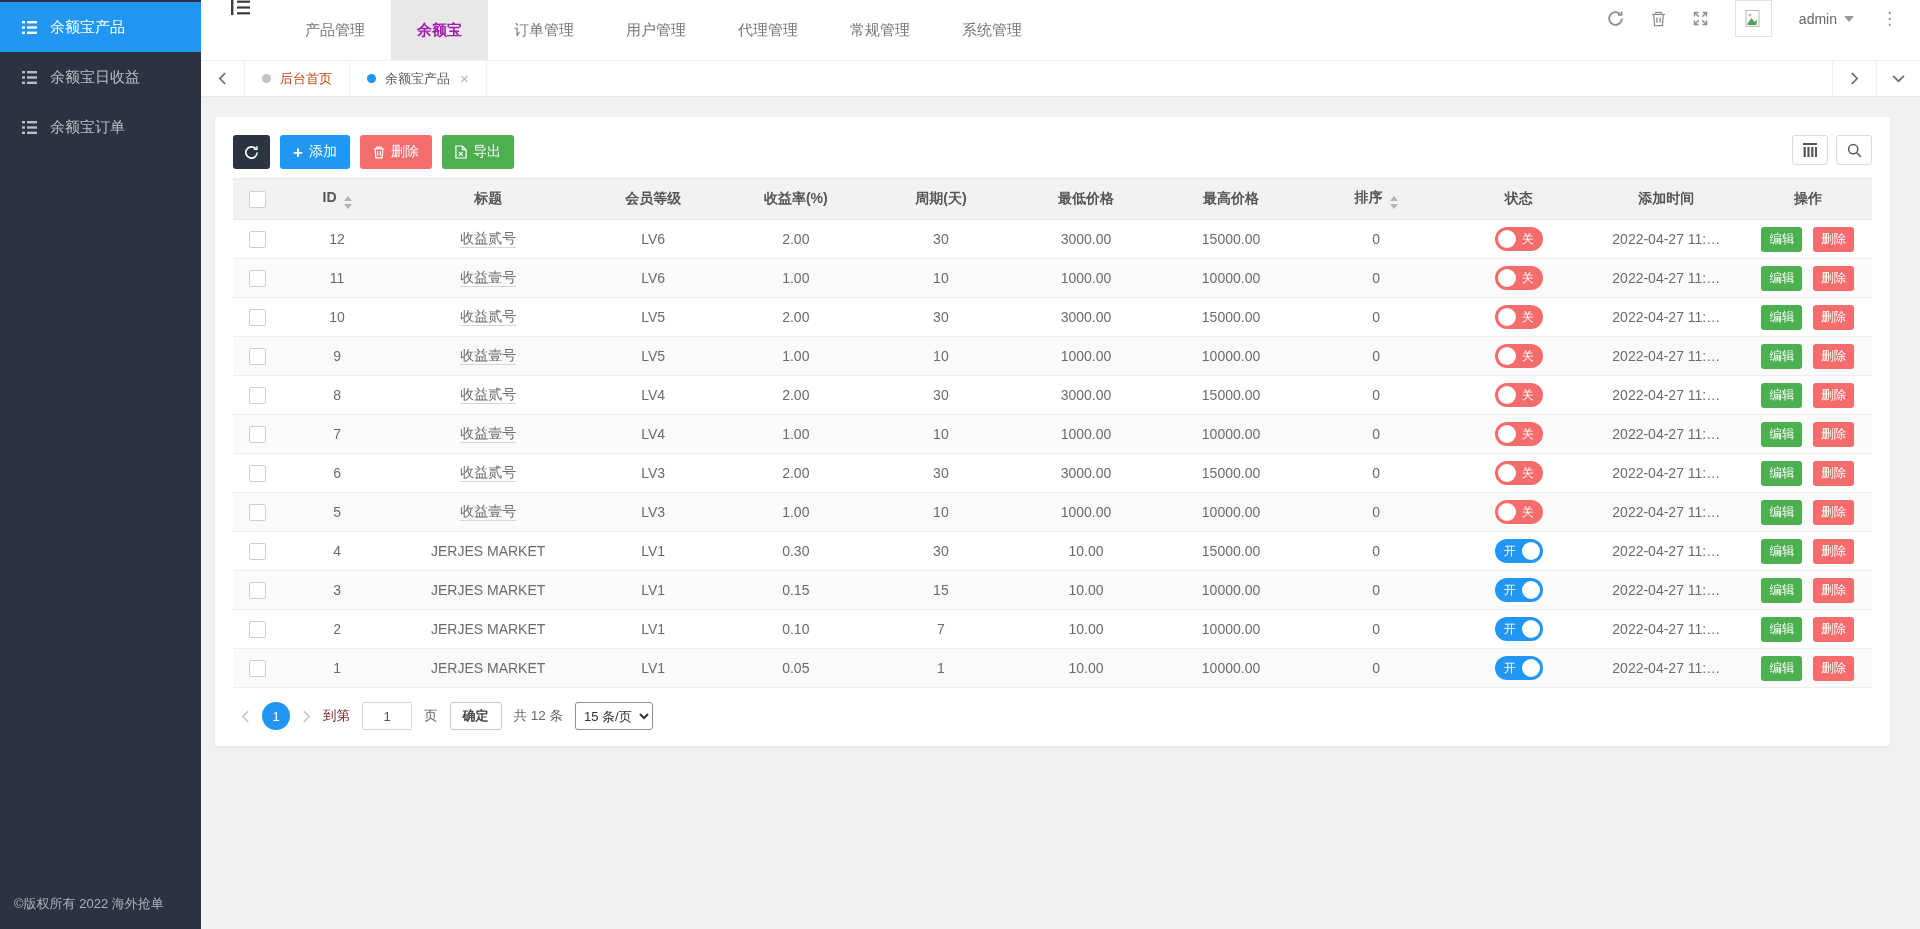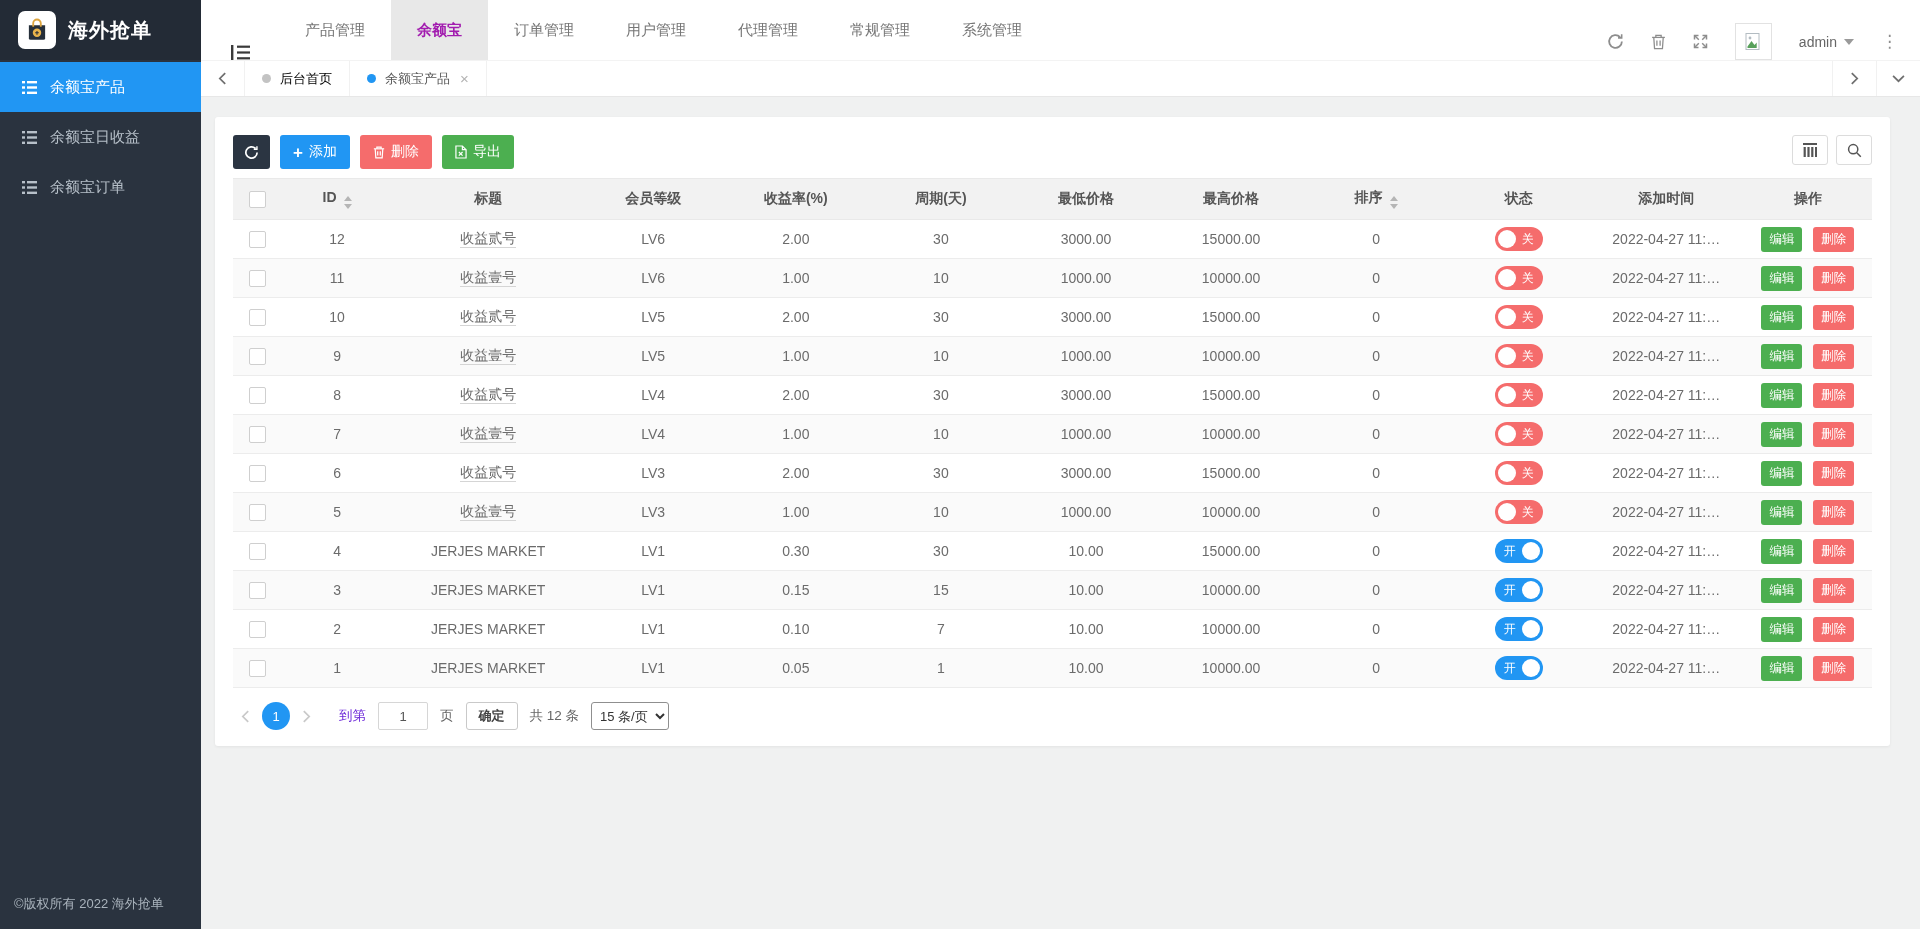--- a/index.html
+++ b/index.html
@@ -16,38 +16,38 @@
   .logo-title { color:#fff; font-size:20px; font-weight:bold; letter-spacing:1px; }
   .menu { flex:1; padding-top:2px; }
   .menu-item { height:50px; display:flex; align-items:center; gap:13px; padding-left:22px; color:#b7c0c9; font-size:15px; cursor:pointer; }
   .menu-item.active { background:var(--accent); color:#fff; }
   .menu-item .mi-icon { display:flex; }
   .side-footer { color:#a9b3bc; font-size:13px; padding:0 10px 16px 14px; }
 
   
   .main { flex:1; display:flex; flex-direction:column; min-width:0; }
 
-  .topbar { height:60px; background:#fff; display:flex; align-items:flex-end; flex-shrink:0; }
+  .topbar { height:60px; background:#fff; display:flex; align-items:flex-start; flex-shrink:0; }
   .collapse-btn { width:78px; display:flex; justify-content:center; color:#3a3a3a; cursor:pointer; }
   .top-nav { display:flex; height:100%; }
   .nav-item { padding:0 26px; display:flex; align-items:center; font-size:15px; color:#767676; cursor:pointer; }
   .nav-item.active { background:#e8e8e8; color:#a21caf; font-weight:bold; }
   .header-right { margin-left:auto; display:flex; align-items:center; gap:27px; padding-right:22px; color:#8d8d8d; }
   .hicon { display:flex; cursor:pointer; color:#8d8d8d; }
   .avatar-box { width:37px; height:37px; border:1px solid #e2e2e2; display:flex; align-items:center; justify-content:center; background:#fff; cursor:pointer; }
   .user-drop { display:flex; align-items:center; gap:7px; color:#666; font-size:14px; cursor:pointer; }
   .caret-down { width:0; height:0; border-left:5px solid transparent; border-right:5px solid transparent; border-top:6px solid #9a9a9a; }
   .more-dots { font-size:17px; color:#8d8d8d; cursor:pointer; letter-spacing:0; }
 
   
   .tabbar { height:37px; background:#fff; border-top:1px solid #f3f3f3; border-bottom:1px solid #e7e7e7; display:flex; align-items:stretch; flex-shrink:0; }
   .tab-chev { width:44px; display:flex; align-items:center; justify-content:center; color:#6f6f6f; cursor:pointer; border-right:1px solid #f1f1f1; }
   .tab-chev.rt { border-right:none; border-left:1px solid #f1f1f1; }
   .tabs { display:flex; }
-  .tab { display:flex; align-items:center; gap:9px; padding:0 17px; font-size:13px; color:#000000; border-right:1px solid #f1f1f1; cursor:pointer; white-space:nowrap; }
+  .tab { display:flex; align-items:center; gap:9px; padding:0 17px; font-size:13px; color:#c2410c; border-right:1px solid #f1f1f1; cursor:pointer; white-space:nowrap; }
   .tab .dot { width:9px; height:9px; border-radius:50%; background:#c3c3c3; flex-shrink:0; }
   .tab.active { color:#555; }
   .tab.active .dot { background:var(--accent); }
   .tab-close { color:#b3b3b3; font-size:15px; line-height:1; margin-left:1px; }
   .tab-spacer { flex:1; }
 
   
   .content { flex:1; padding:20px 30px 0 14px; overflow:hidden; }
   .card { background:#fff; border-radius:3px; box-shadow:0 1px 3px rgba(0,0,0,.06); padding:18px 18px 16px; }
 
@@ -89,31 +89,20 @@
   .pg-chev { color:#c9c9c9; display:flex; cursor:pointer; }
   .pg-num { width:28px; height:28px; border-radius:50%; background:var(--accent); color:#fff; display:flex; align-items:center; justify-content:center; font-size:13px; cursor:pointer; }
   .goto-input { width:50px; height:28px; border:1px solid #d6d6d6; border-radius:2px; text-align:center; font-size:13px; color:#555; font-family:inherit; }
   .confirm-btn { height:28px; padding:0 12px; background:#fff; border:1px solid #c9c9c9; border-radius:3px; font-size:13px; color:#444; font-weight:bold; cursor:pointer; font-family:inherit; }
   .page-size { height:28px; border:1px solid #8f8f8f; border-radius:3px; font-size:13px; color:#333; padding:0 4px; font-family:inherit; cursor:pointer; background:#fff; }
 </style>
 </head>
 <body>
 
 <aside class="sidebar">
-  <div class="logo">
-    <span class="logo-badge">
-      <svg width="26" height="26" viewBox="0 0 24 24">
-        <path d="M4.5 7.5h15v12a1.6 1.6 0 0 1-1.6 1.6H6.1a1.6 1.6 0 0 1-1.6-1.6z" fill="#262f3a"></path>
-        <path d="M8.5 9V5.8a3.5 3.5 0 0 1 7 0V9" fill="none" stroke="#dca43f" stroke-width="1.7"></path>
-        <circle cx="12" cy="14.6" r="3.9" fill="#e8b34b"></circle>
-        <path d="M10.3 14.6h3.4M12 12.9v3.4" stroke="#262f3a" stroke-width="1"></path>
-      </svg>
-    </span>
-    <span class="logo-title">海外抢单</span>
-  </div>
   <nav class="menu">
       <div class="menu-item active">
     <span class="mi-icon">
       <svg width="15" height="13" viewBox="0 0 15 13" fill="currentColor">
         <rect y="0" width="3" height="2.4"></rect>
             <rect x="5" y="0" width="10" height="2.4"></rect>
         <rect y="5.3" width="3" height="2.4"></rect>
             <rect x="5" y="5.3" width="10" height="2.4"></rect>
         <rect y="10.6" width="3" height="2.4"></rect>
             <rect x="5" y="10.6" width="10" height="2.4"></rect>
@@ -641,21 +630,21 @@
           <svg width="9" height="13" viewBox="0 0 8 12" fill="none" stroke="currentColor" stroke-width="1.6">
               <path d="M6.5 1L1.5 6l5 5"></path>
             </svg>
         </span>
         <span class="pg-num">1</span>
         <span class="pg-chev">
           <svg width="9" height="13" viewBox="0 0 8 12" fill="none" stroke="currentColor" stroke-width="1.6">
               <path d="M1.5 1l5 5-5 5"></path>
             </svg>
         </span>
-        <span style="color:#6d28d9;margin-left:16px;">到第</span>
+        <span style="color:#7f1d1d;">到第</span>
         <input class="goto-input" value="1" style="">
         <span>页</span>
         <button class="confirm-btn">确定</button>
         <span>共 12 条</span>
         <select class="page-size">
           <option>15 条/页</option>
         </select>
       </div>
 
     </section>

